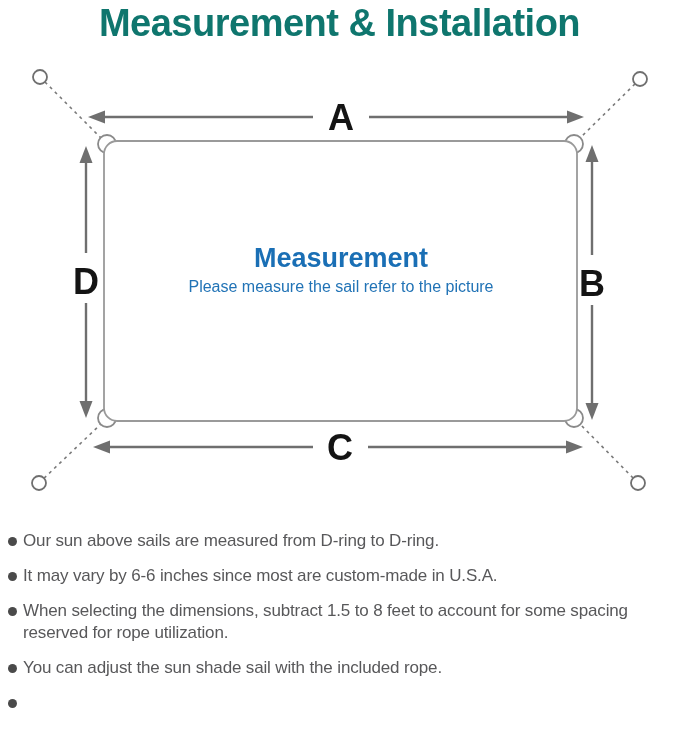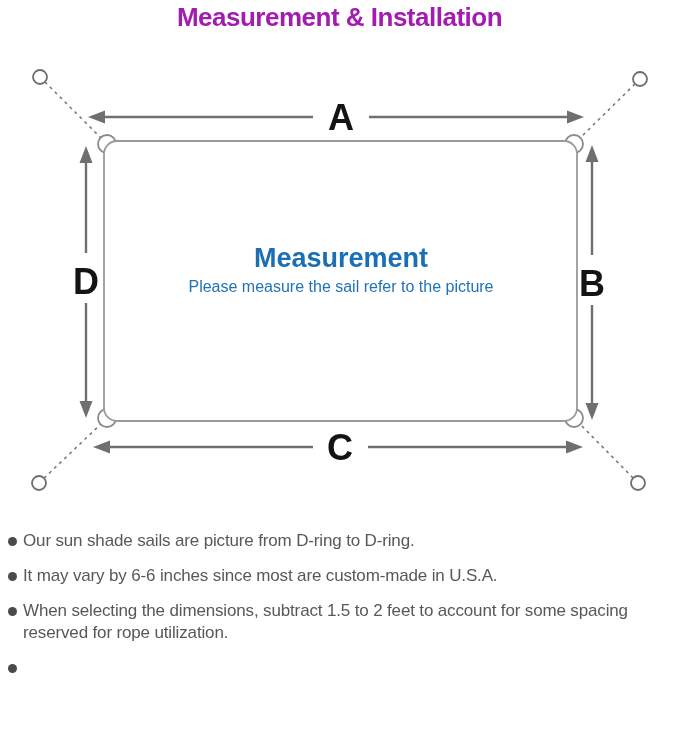--- a/index.html
+++ b/index.html
@@ -11,24 +11,24 @@
     height: 739px;
     background: #ffffff;
     overflow: hidden;
   }
   .page-title {
     position: absolute;
     top: 2px;
     left: 0;
     width: 679px;
     text-align: center;
-    font-size: 26px;
+    font-size: 38px;
     font-weight: bold;
     letter-spacing: -0.5px;
-    color: #a21caf;
+    color: #0f766e;
   }
   .diagram-wrap {
     position: absolute;
     top: 40px;
     left: 0;
     width: 679px;
     height: 480px;
   }
   svg text { font-family: "Liberation Sans", sans-serif; }
   .side-label {
@@ -144,29 +144,33 @@
       <text class="side-label" x="86" y="254" text-anchor="middle">D</text>
 
       <text class="center-title" x="341" y="227" text-anchor="middle">Measurement</text>
       <text class="center-subtitle" x="341" y="252" text-anchor="middle">Please measure the sail refer to the picture</text>
     </svg>
   </div>
 
   <div class="notes">
     <div class="note">
       <span class="dot"></span>
-      <p class="note-text">Our sun shade sails are picture from D-ring to D-ring.</p>
+      <p class="note-text">Our sun above sails are measured from D-ring to D-ring.</p>
     </div>
     <div class="note">
       <span class="dot"></span>
       <p class="note-text">It may vary by 6-6 inches since most are custom-made in U.S.A.</p>
     </div>
     <div class="note">
       <span class="dot"></span>
-      <p class="note-text">When selecting the dimensions, subtract 1.5 to 2 feet to account for some spacing
+      <p class="note-text">When selecting the dimensions, subtract 1.5 to 8 feet to account for some spacing
 reserved for rope utilization.</p>
+    </div>
+    <div class="note">
+      <span class="dot"></span>
+      <p class="note-text">You can adjust the sun shade sail with the included rope.</p>
     </div>
     <div class="note">
       <span class="dot"></span>
     </div>
   </div>
 
 </div>
 
 </body></html>

